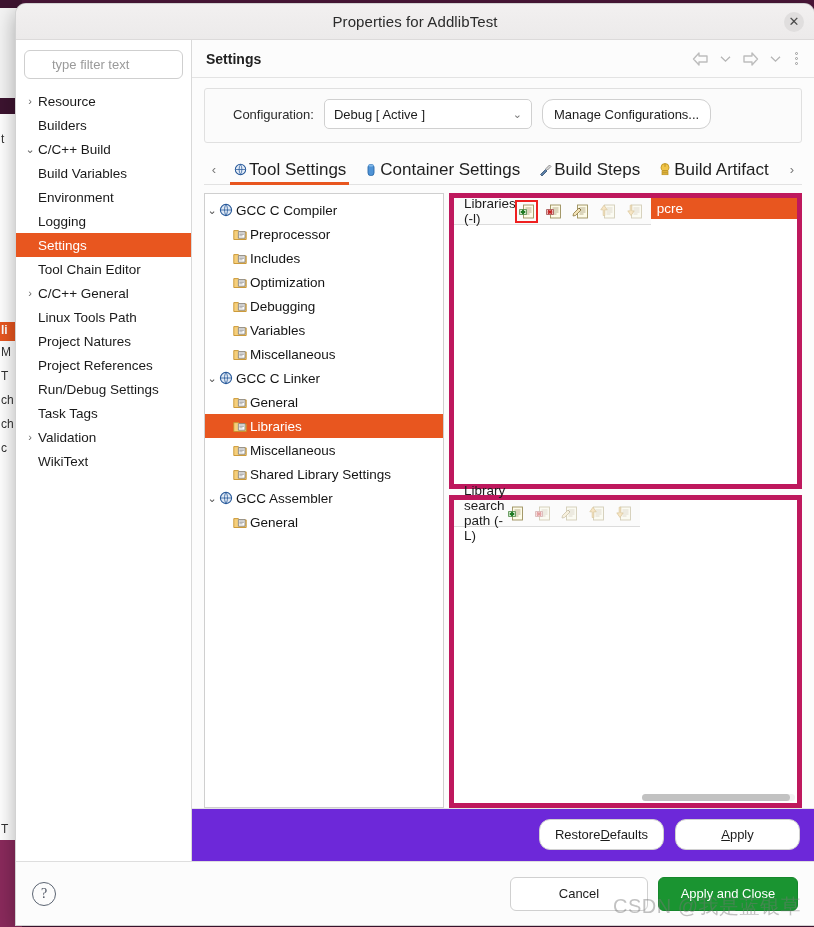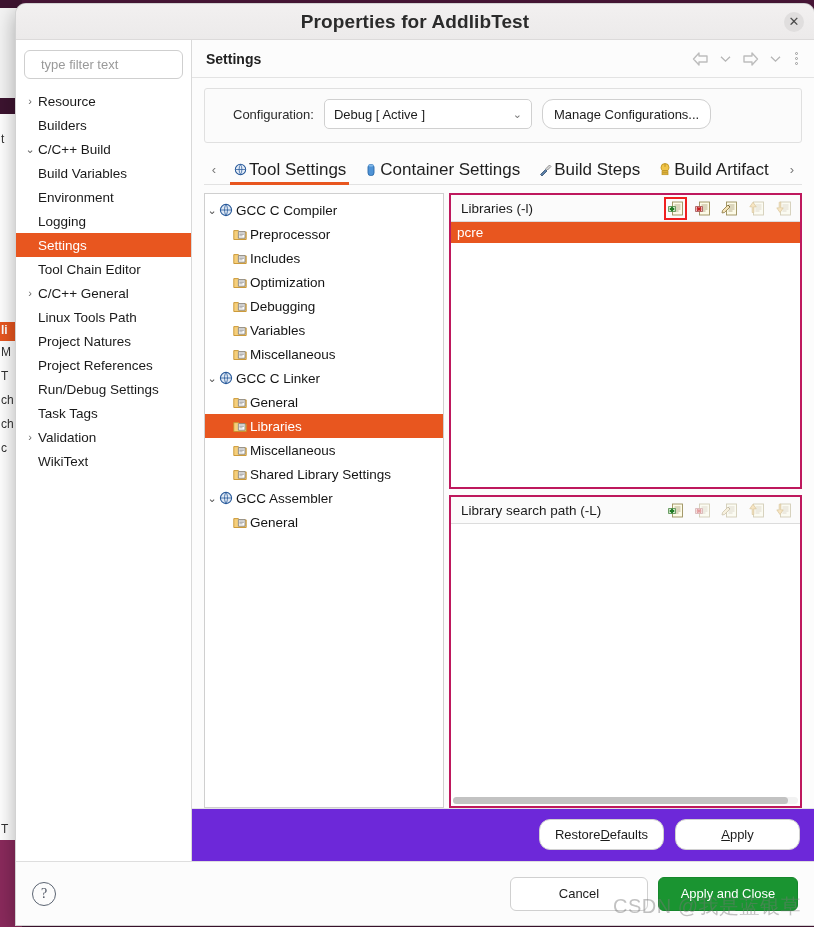--- a/index.html
+++ b/index.html
@@ -49,21 +49,21 @@
 
   
   .titlebar {
     height: 36px; flex: 0 0 36px;
     background: linear-gradient(#f2f0f0, #eceaea);
     border-bottom: 1px solid #dcdada;
     position: relative;
     display: flex; align-items: center; justify-content: center;
   }
   .titlebar .title {
-    font-size: 19px; font-weight: bold; color: #2b2b2b;
+    font-size: 15px; font-weight: normal; color: #2b2b2b;
     letter-spacing: .1px;
   }
   .close-btn {
     position: absolute; right: 10px; top: 8px;
     width: 20px; height: 20px; border-radius: 50%;
     background: #e0dede; color: #4a4a4a;
     font-size: 13px; line-height: 20px; text-align: center;
     cursor: pointer; font-family: "Liberation Sans", sans-serif;
   }
 
@@ -75,21 +75,21 @@
     width: 176px; flex: 0 0 176px;
     background: #ffffff;
     border-right: 1px solid #d9d9d9;
     display: flex; flex-direction: column;
     padding-top: 10px;
   }
   .filter-wrap { padding: 0 8px 8px 8px; }
   .filter-input {
     width: 100%; height: 29px;
     border: 1px solid #cfcfcf; border-radius: 6px;
-    padding: 0 16px; font-size: 13px; color: #222;
+    padding: 0 27px; font-size: 13px; color: #222;
     background: #fff; outline: none;
     font-family: "Liberation Sans", sans-serif;
   }
   .filter-input::placeholder { color: #9a9a9a; }
 
   .tree { flex: 1 1 auto; overflow: hidden; padding-top: 2px; }
   .tnode {
     display: flex; align-items: center;
     height: 24px; font-size: 13.5px; color: #1a1a1a;
     cursor: pointer; white-space: nowrap;
@@ -182,22 +182,22 @@
     display: flex; align-items: center; height: 24px;
     font-size: 13.5px; color: #141414; cursor: pointer; white-space: nowrap;
   }
   .ttnode.selected { background: #e8561f; color: #fff; }
   .ttnode .arrow { width: 14px; flex: 0 0 14px; text-align: center; font-size: 11px; color: #555; }
   .ttnode.child { padding-left: 28px; }
   .ttnode .ticon { width: 17px; flex: 0 0 17px; display: inline-flex; align-items: center; }
 
   .panes { flex: 1 1 auto; display: flex; flex-direction: column; min-width: 0; gap: 6px; }
   .pane {
-    border: 2px solid #be185d; background: #fff;
-    display: flex; flex-direction: column; min-height: 0;
+    border: 5px solid #be185d; background: #fff;
+    display: flex; flex-direction: row; min-height: 0;
   }
   .pane.libs { flex: 0 0 296px; }
   .pane.paths { flex: 1 1 auto; }
   .pane-head {
     height: 27px; flex: 0 0 27px;
     display: flex; align-items: center;
     padding: 0 6px 0 10px;
     background: #fbfbfb; border-bottom: 1px solid #dcdcdc;
   }
   .pane-title { font-size: 13.5px; color: #1c1c1c; }

